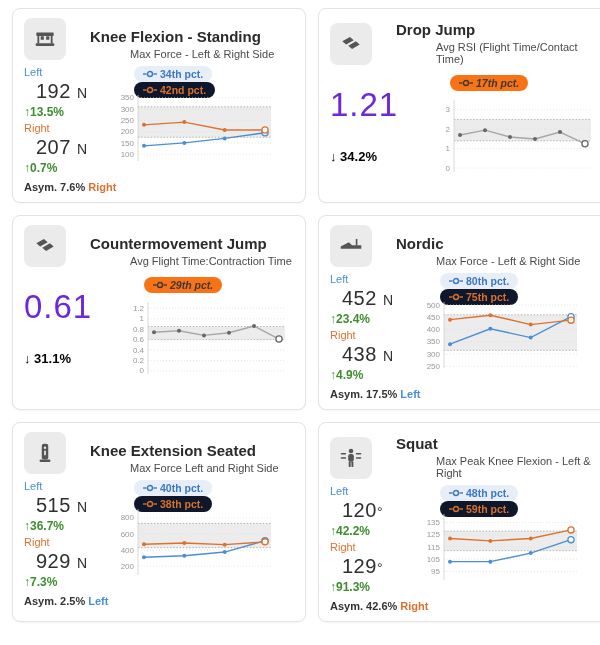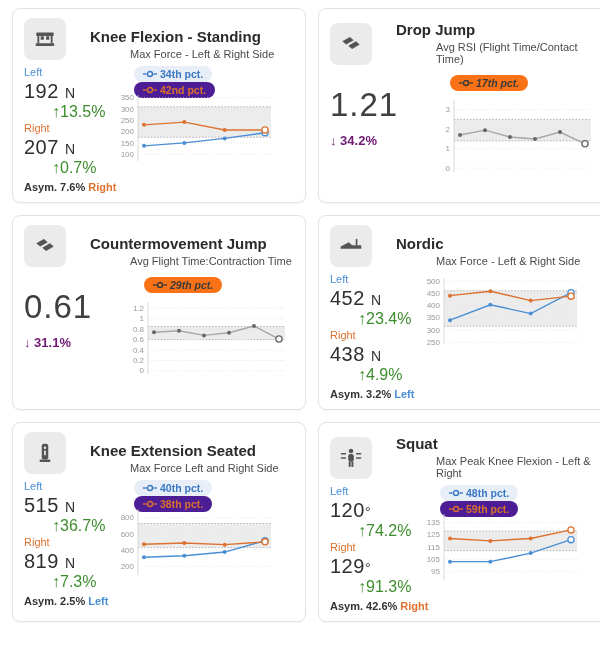--- a/index.html
+++ b/index.html
@@ -10,32 +10,32 @@
   .icon-box { width:42px; height:42px; background:#ebebeb; border-radius:8px; display:flex; align-items:center; justify-content:center; flex:0 0 42px; }
   .title { font-size:15px; font-weight:bold; color:#2b2b2b; margin-top:3px; }
   .subtitle { font-size:11px; color:#4a4a4a; margin-top:3px;padding-left:40px; }
   .card-body { display:flex; align-items:flex-start; }
   .stats-col { width:88px; flex:0 0 88px; }
   .stats-col-wide { width:98px; flex:0 0 98px; }
   .chart-col { flex:1; min-width:0; }
   .side-label { font-size:11px; line-height:13px; }
   .side-label.blue { color:#4a8fd4; }
   .side-label.orange { color:#dd7130; }
-  .metric-value { font-size:20px; color:#2f2f2f; line-height:24px; letter-spacing:.5px; }
+  .metric-value { font-size:20px; color:#2f2f2f; line-height:24px; letter-spacing:.5px;margin-left:12px; }
   .metric-unit { font-size:14px; color:#2f2f2f; }
-  .metric-change { font-size:16px; font-weight:normal; color:#3e8e2f; line-height:14px; margin-bottom:3px;margin-left:28px; }
+  .metric-change { font-size:12px; font-weight:bold; color:#3e8e2f; line-height:14px; margin-bottom:3px; }
   .asym { font-size:11px; font-weight:bold; color:#333; margin-top:6px; white-space:nowrap; }
   .asym .blue { color:#4a8fd4; } .asym .orange { color:#dd7130; }
-  .big-value { font-size:33px; color:#404040; line-height:36px; margin-top:16px; letter-spacing:1px; }
-  .big-change { font-size:13px; font-weight:bold; color:#701a75; margin-top:10px; }
+  .big-value { font-size:33px; color:#6d28d9; line-height:36px; margin-top:16px; letter-spacing:1px; }
+  .big-change { font-size:13px; font-weight:bold; color:#000000; margin-top:26px; }
   .badge-row { display:flex; justify-content:space-around; align-items:flex-start; margin:0 0 4px 22px; height:20px;flex-direction:column; }
   .badge-row.single { justify-content:flex-end; margin-right:4px; }
   .badge { display:inline-flex; align-items:center; gap:3px; padding:2px 9px; border-radius:10px; font-size:10.5px; font-weight:bold; white-space:nowrap; }
   .badge.blue { background:#e8eef7; color:#3b79c4; }
-  .badge.orange { background:#4c1d95; color:#d9702c; }
+  .badge.orange { background:#0f172a; color:#d9702c; }
   .badge.gray { background:#f97316; color:#3a3a3a;font-style:italic; }
   .badge svg { display:block; }
   .chart-svg { display:block; }
 </style>
 </head>
 <body>
 
 <div class="grid">
 
   <div class="card">
@@ -252,23 +252,41 @@
       </div>
     </div>
     <div class="card-body">
       <div class="stats-col">
         <div class="side-label blue">Left</div>
         <div class="metric-value"><span>452</span> <span class="metric-unit">N</span></div>
         <div class="metric-change">↑23.4%</div>
         <div class="side-label orange">Right</div>
         <div class="metric-value"><span>438</span> <span class="metric-unit">N</span></div>
         <div class="metric-change">↑4.9%</div>
-        <div class="asym"><span>Asym.</span> <span>3.2%</span> <span class="blue">Left</span></div>
-      </div>
-      <div class="chart-col">
+        <div class="asym"><span>Asym.</span> <span>17.5%</span> <span class="blue">Left</span></div>
+      </div>
+      <div class="chart-col">
+        <div class="badge-row">
+          <span class="badge blue">
+              <svg width="14" height="8" viewBox="0 0 14 8" stroke="currentColor" stroke-width="1.4" fill="none">
+                <line x1="0" y1="4" x2="3.6" y2="4"></line>
+                <circle cx="7" cy="4" r="2.5"></circle>
+                <line x1="10.4" y1="4" x2="14" y2="4"></line>
+              </svg>
+              <span>80th pct.</span>
+            </span>
+          <span class="badge orange">
+              <svg width="14" height="8" viewBox="0 0 14 8" stroke="currentColor" stroke-width="1.4" fill="none">
+                <line x1="0" y1="4" x2="3.6" y2="4"></line>
+                <circle cx="7" cy="4" r="2.5"></circle>
+                <line x1="10.4" y1="4" x2="14" y2="4"></line>
+              </svg>
+              <span>75th pct.</span>
+            </span>
+        </div>
         <svg class="chart-svg" width="168" height="76" viewBox="0 0 168 76">
             <rect x="26" y="17.75836431226766" width="133" height="35.57620817843866" fill="#ececec"></rect>
             <line x1="26" x2="159" y1="53.33457249070632" y2="53.33457249070632" stroke="#a0a0a0" stroke-width="0.8" stroke-dasharray="1.4,1.8"></line>
             <line x1="26" x2="159" y1="17.75836431226766" y2="17.75836431226766" stroke="#a0a0a0" stroke-width="0.8" stroke-dasharray="1.4,1.8"></line>
             <line x1="26" x2="159" y1="69.28252788104089" y2="69.28252788104089" stroke="#dcdcdc" stroke-width="0.7" stroke-dasharray="1,2"></line>
             <text x="22" y="71.88252788104089" text-anchor="end" font-size="8" fill="#999">250</text>
             <line x1="26" x2="159" y1="57.014869888475836" y2="57.014869888475836" stroke="#dcdcdc" stroke-width="0.7" stroke-dasharray="1,2"></line>
             <text x="22" y="59.61486988847584" text-anchor="end" font-size="8" fill="#999">300</text>
             <line x1="26" x2="159" y1="44.74721189591079" y2="44.74721189591079" stroke="#dcdcdc" stroke-width="0.7" stroke-dasharray="1,2"></line>
             <text x="22" y="47.34721189591079" text-anchor="end" font-size="8" fill="#999">350</text>
@@ -310,21 +328,21 @@
         <div class="title">Knee Extension Seated</div>
         <div class="subtitle">Max Force Left and Right Side</div>
       </div>
     </div>
     <div class="card-body">
       <div class="stats-col">
         <div class="side-label blue">Left</div>
         <div class="metric-value"><span>515</span> <span class="metric-unit">N</span></div>
         <div class="metric-change">↑36.7%</div>
         <div class="side-label orange">Right</div>
-        <div class="metric-value"><span>819</span> <span class="metric-unit">N</span></div>
+        <div class="metric-value"><span>929</span> <span class="metric-unit">N</span></div>
         <div class="metric-change">↑7.3%</div>
         <div class="asym"><span>Asym.</span> <span>2.5%</span> <span class="blue">Left</span></div>
       </div>
       <div class="chart-col">
         <div class="badge-row">
           <span class="badge blue">
               <svg width="14" height="8" viewBox="0 0 14 8" stroke="currentColor" stroke-width="1.4" fill="none">
                 <line x1="0" y1="4" x2="3.6" y2="4"></line>
                 <circle cx="7" cy="4" r="2.5"></circle>
                 <line x1="10.4" y1="4" x2="14" y2="4"></line>
@@ -386,21 +404,21 @@
       </div>
       <div>
         <div class="title">Squat</div>
         <div class="subtitle">Max Peak Knee Flexion - Left &amp; Right</div>
       </div>
     </div>
     <div class="card-body">
       <div class="stats-col">
         <div class="side-label blue">Left</div>
         <div class="metric-value"><span>120</span><span class="metric-unit">°</span></div>
-        <div class="metric-change">↑74.2%</div>
+        <div class="metric-change">↑42.2%</div>
         <div class="side-label orange">Right</div>
         <div class="metric-value"><span>129</span><span class="metric-unit">°</span></div>
         <div class="metric-change">↑91.3%</div>
         <div class="asym"><span>Asym.</span> <span>42.6%</span> <span class="orange">Right</span></div>
       </div>
       <div class="chart-col">
         <div class="badge-row">
           <span class="badge blue">
               <svg width="14" height="8" viewBox="0 0 14 8" stroke="currentColor" stroke-width="1.4" fill="none">
                 <line x1="0" y1="4" x2="3.6" y2="4"></line>

